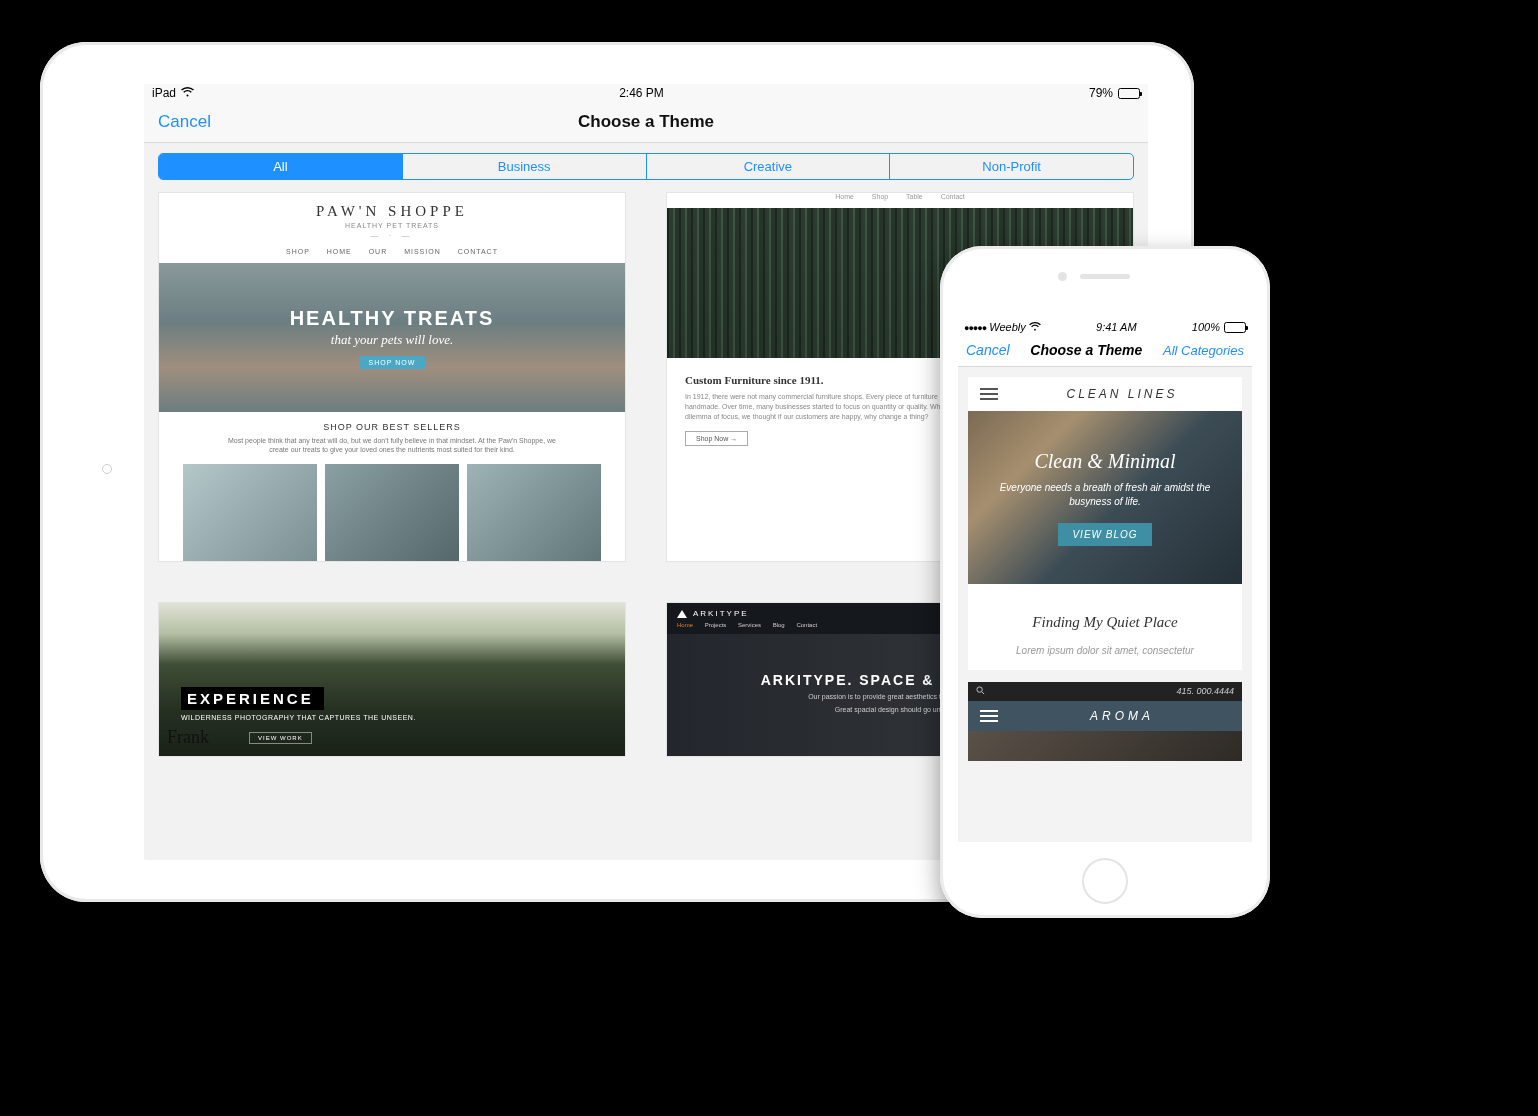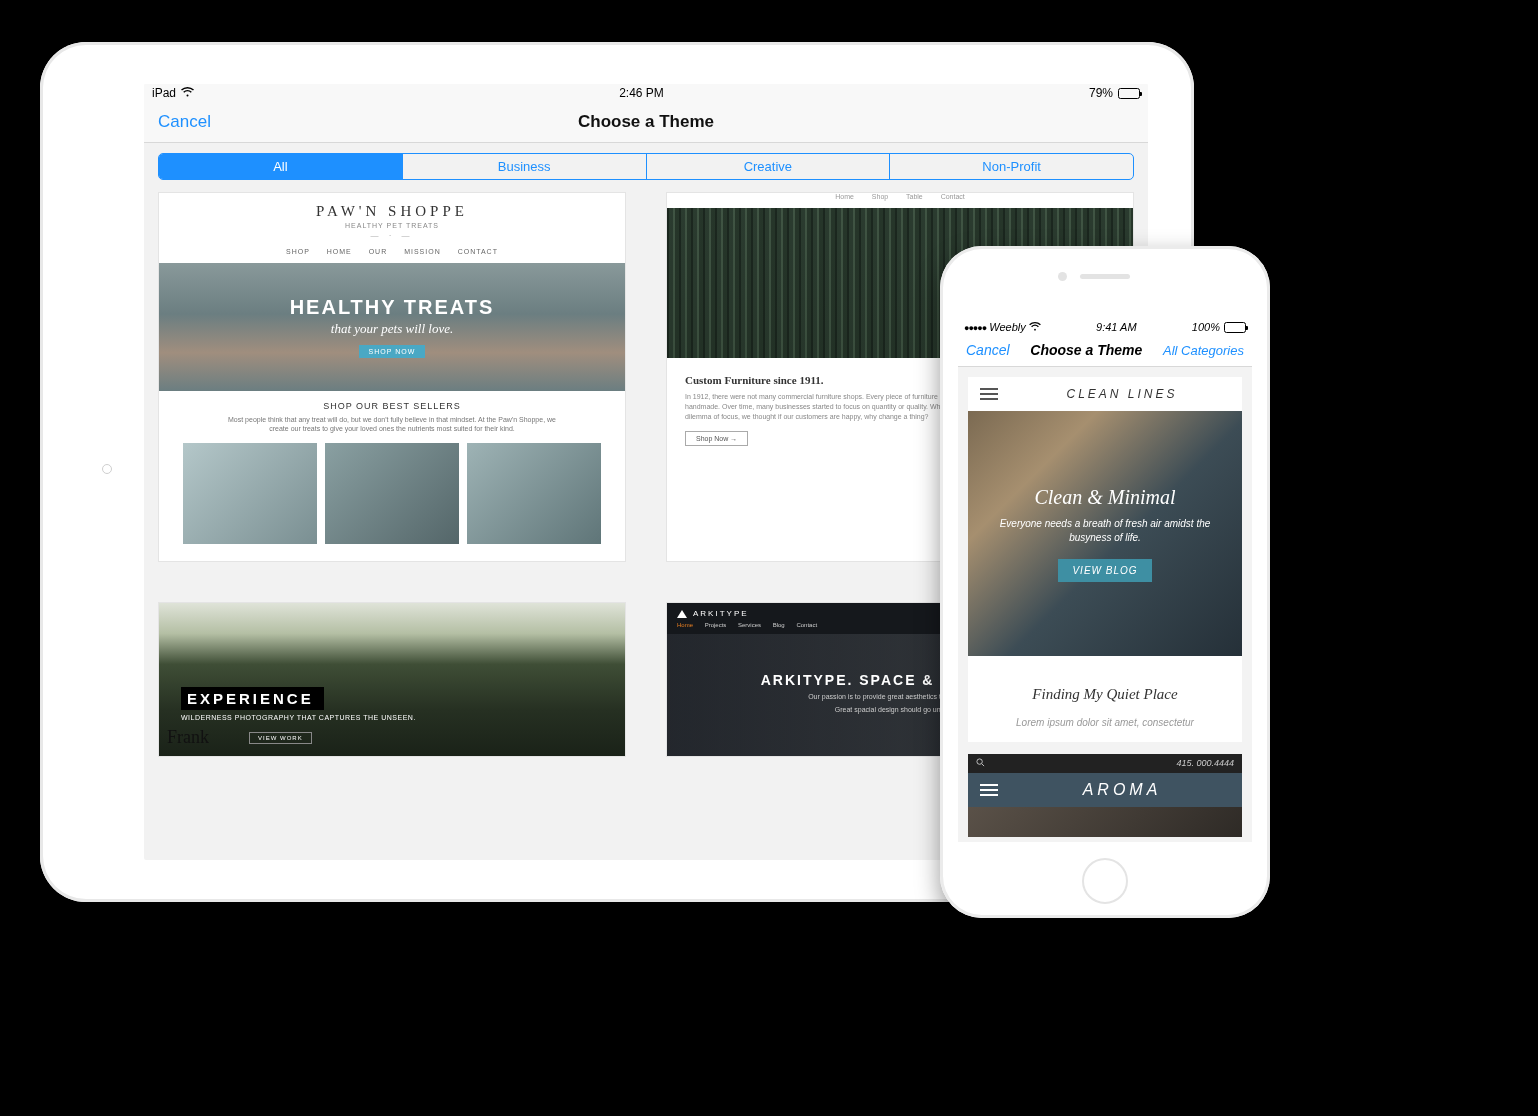--- a/index.html
+++ b/index.html
@@ -105,21 +105,21 @@
   color: #333;
   position: relative;
 }
 .card-short { height: 155px; }
 
 .pawn .logo { text-align: center; padding: 10px 0 2px; letter-spacing: 4px; font-size: 15px; font-family: Georgia, serif; }
 .pawn .tag { text-align: center; font-size: 7px; letter-spacing: 1px; color: #888; }
 .pawn .dash { text-align:center; color:#aaa; font-size:8px; margin-top:2px; letter-spacing:4px;}
 .pawn .mini-nav { text-align: center; margin: 8px 0; font-size: 7px; letter-spacing: 1px; color: #666; word-spacing: 14px; }
 .pawn .hero {
-  height: 128px;
+  height: 149px;
   background: linear-gradient(180deg,#89999a 0%,#6b7e81 40%,#a08e7e 70%,#6b7e81 100%);
   position:relative;
   display: flex; flex-direction: column; align-items: center; justify-content: center;
   color: #fff;
 }
 .pawn .hero h2 { font-size: 20px; letter-spacing: 2px; font-weight: 700; }
 .pawn .hero .sub { font-style: italic; font-family: Georgia, serif; font-size: 13px; margin-top: 2px; }
 .pawn .hero .btn { margin-top: 8px; background: #4aa8c4; color: #fff; font-size: 7px; padding: 3px 10px; letter-spacing: 1px; }
 .pawn .best { text-align: center; font-size: 9px; letter-spacing: 1px; margin: 10px 0 4px; }
 .pawn .blurb { text-align:center; font-size:7px; color:#777; padding:0 60px; line-height:1.3; }
@@ -202,34 +202,34 @@
 .ph-nav .cancel { color:#1e90ff; }
 .ph-nav .title { font-weight:600; font-size:14px; }
 .ph-nav .right { color:#1e90ff; font-size:13px; }
 .ph-body { background:#f3f3f3; padding:10px; height:100%; overflow:hidden;}
 .ph-card { background:#fff; margin-bottom:12px; }
 .clean .bar { display:flex; align-items:center; padding:10px 12px; gap:16px;}
 .hamburger { display:flex; flex-direction:column; gap:3px;}
 .hamburger span{ width:18px; height:2px; background:#555;}
 .clean .brand { flex:1; text-align:center; letter-spacing:3px; font-size:12px; color:#333;}
 .clean .hero {
-  height:245px;
+  height:173px;
   background: linear-gradient(135deg,#7b6a52 0%, #a68f6f 25%, #3c4c55 55%, #253038 100%);
   color:#fff; display:flex; flex-direction:column; align-items:center; justify-content:center; text-align:center; padding:0 14px;
 }
 .clean .hero h3 { font-family:Georgia,serif; font-size:20px; font-weight:400;}
 .clean .hero p { font-size:10px; margin-top:8px; line-height:1.4;}
 .clean .hero .btn { margin-top:14px; background:#3e8fa3; font-size:10px; letter-spacing:1px; padding:6px 14px;}
 .clean .article { text-align:center; padding:30px 14px 14px;}
 .clean .article h4 { font-family:Georgia,serif; font-size:15px; color:#333; font-weight:400;}
 .clean .article p { font-size:10px; color:#999; margin-top:14px;}
 .aroma .top { background:#222; color:#ccc; font-size:9px; padding:4px 8px; display:flex; justify-content:space-between;}
 .aroma .bar { background:#3f5361; color:#fff; display:flex; align-items:center; padding:8px 12px; gap:16px;}
 .aroma .bar .hamburger span{ background:#fff; }
-.aroma .brand { flex:1; text-align:center; letter-spacing:4px; font-size:16px;}
+.aroma .brand { flex:1; text-align:center; letter-spacing:4px; font-size:12px;}
 .aroma .img { height:30px; background:linear-gradient(135deg,#5a5148,#2e2a26);}
 </style>
 </head>
 <body>
 
 <div class="ipad">
   <div class="ipad-home-indicator"></div>
   <div class="ipad-screen">
 
     <div class="status-bar">

